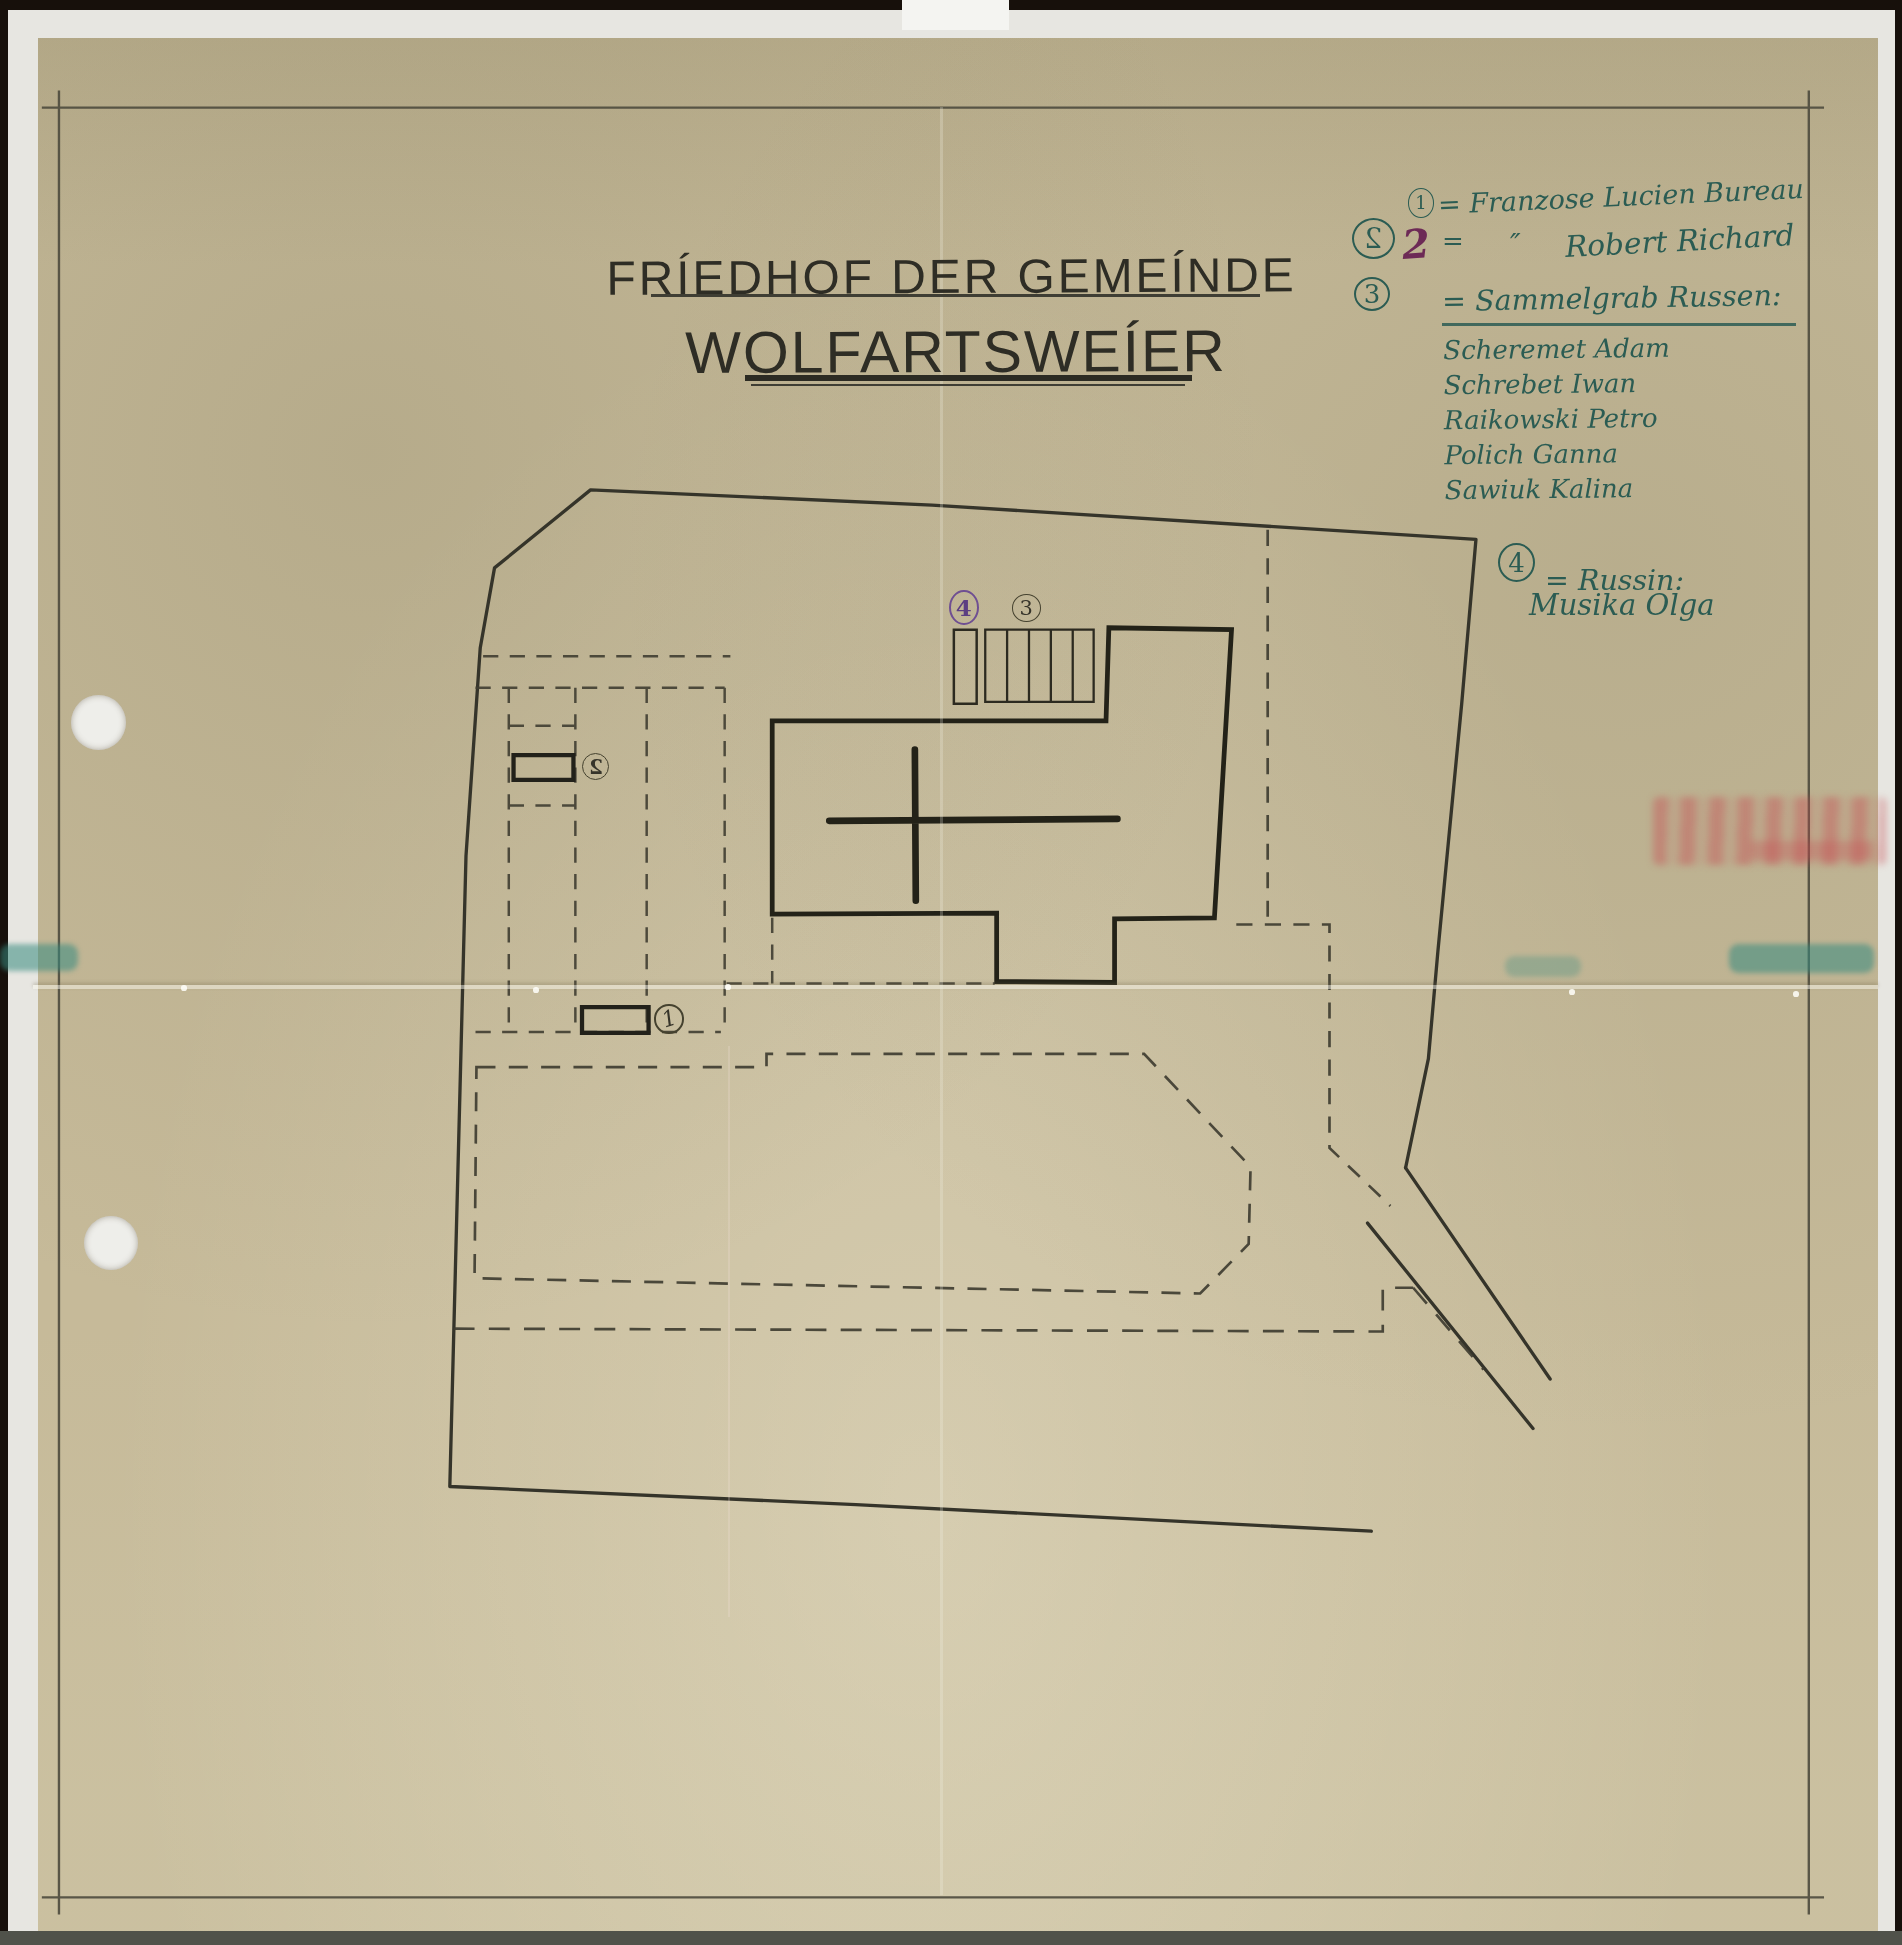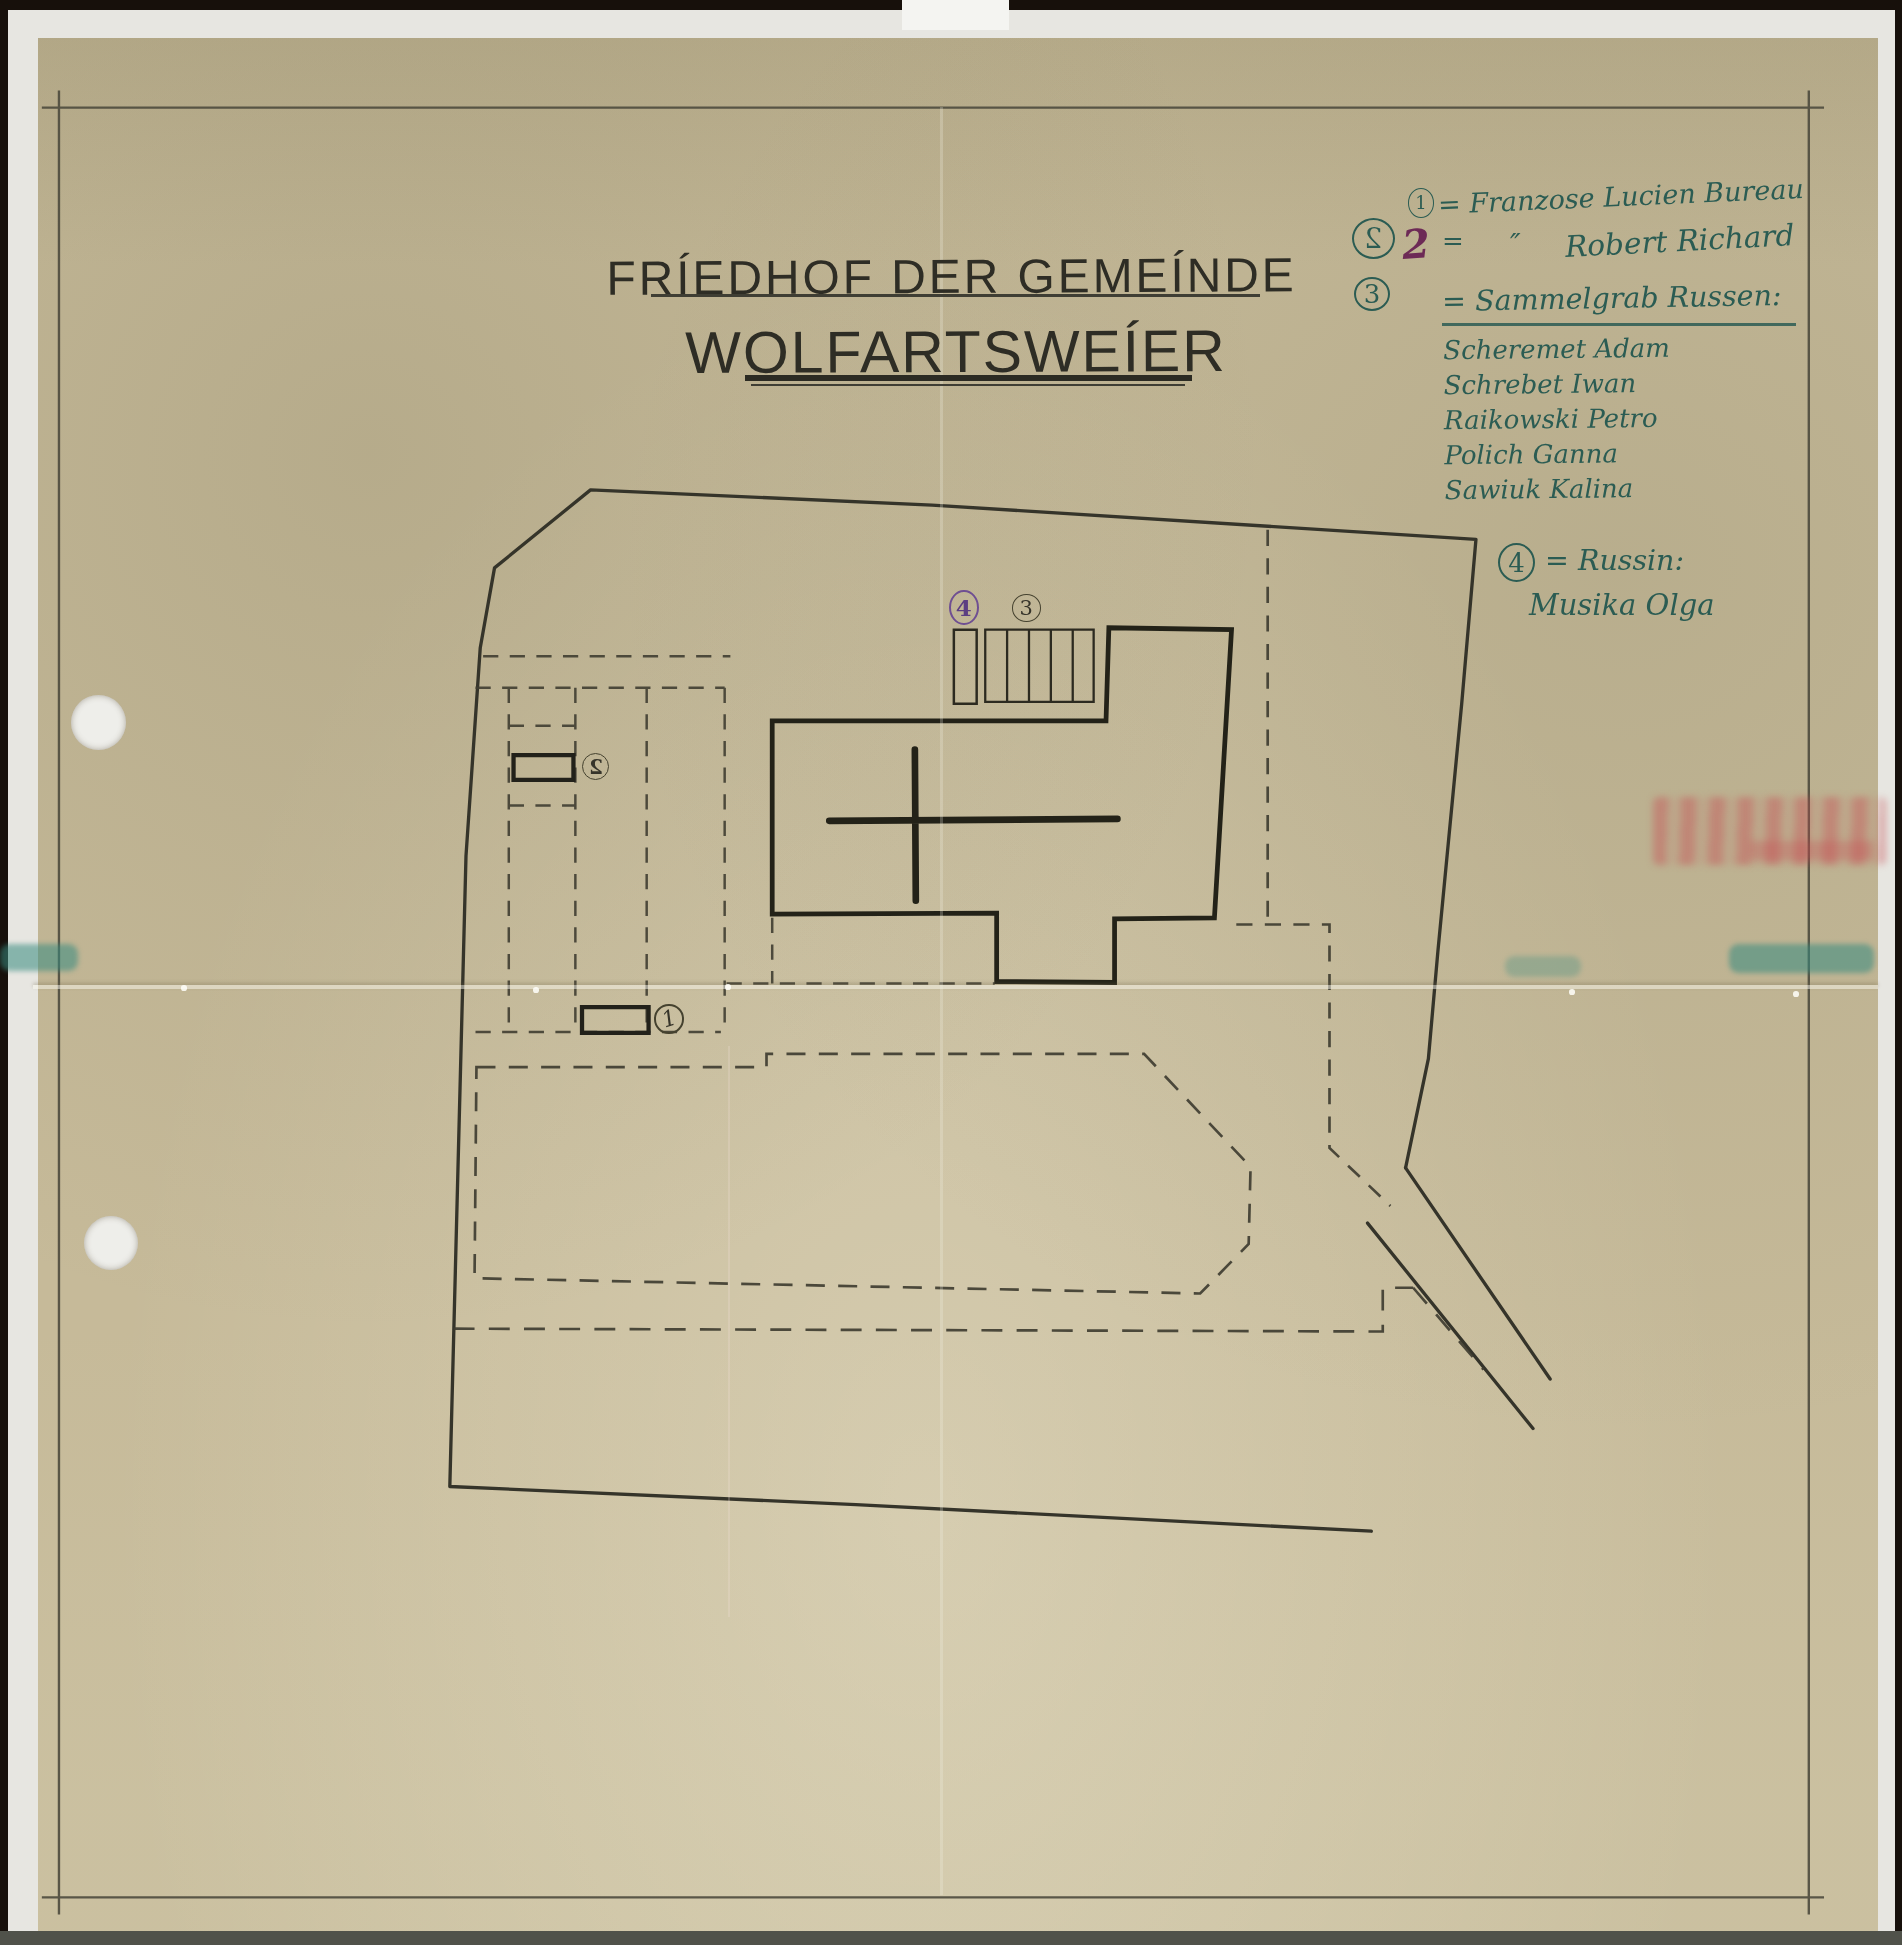--- a/index.html
+++ b/index.html
@@ -133,21 +133,21 @@
     <div>Scheremet Adam</div>
     <div>Schrebet Iwan</div>
     <div>Raikowski Petro</div>
     <div>Polich Ganna</div>
     <div>Sawiuk Kalina</div>
   </div>
 
   <div class="abs circ ink" style="left:1498px;top:543px;width:37px;height:39px;font-size:26px;">
     <span>4</span>
     </div>
-  <div class="abs hand" style="left:1545px;top:544px;font-size:28.5px;">= Russin:</div>
+  <div class="abs hand" style="left:1545px;top:564px;font-size:28.5px;">= Russin:</div>
   <div class="abs hand" style="left:1529px;top:588px;font-size:29px;">Musika Olga</div>
 
   <div class="abs circ" style="left:949px;top:590px;width:29.5px;height:35px;border:2.4px solid #6f4f92;color:#5c3f82;font-size:23px;font-weight:bold;">
     <span>4</span>
     </div>
   <div class="abs circ pencil" style="left:1012px;top:594px;width:28.5px;height:27.6px;font-size:21px;">
     <span>3</span>
     </div>
   <div class="abs circ pencil" style="left:582px;top:753px;width:27px;height:27px;font-size:20px;font-weight:bold;">
     <span class="mirror">2</span>

